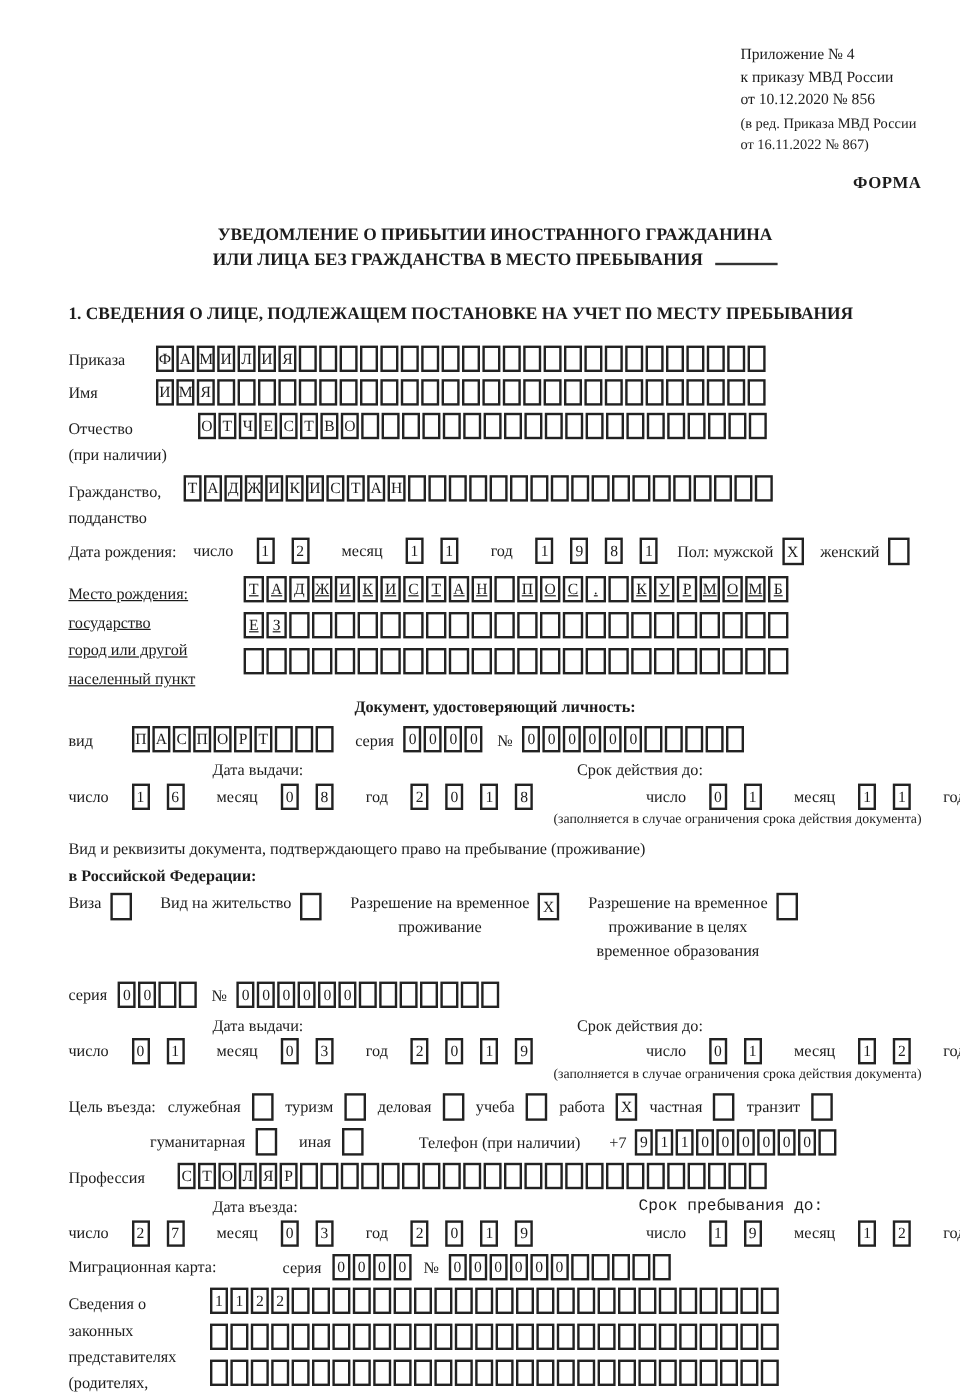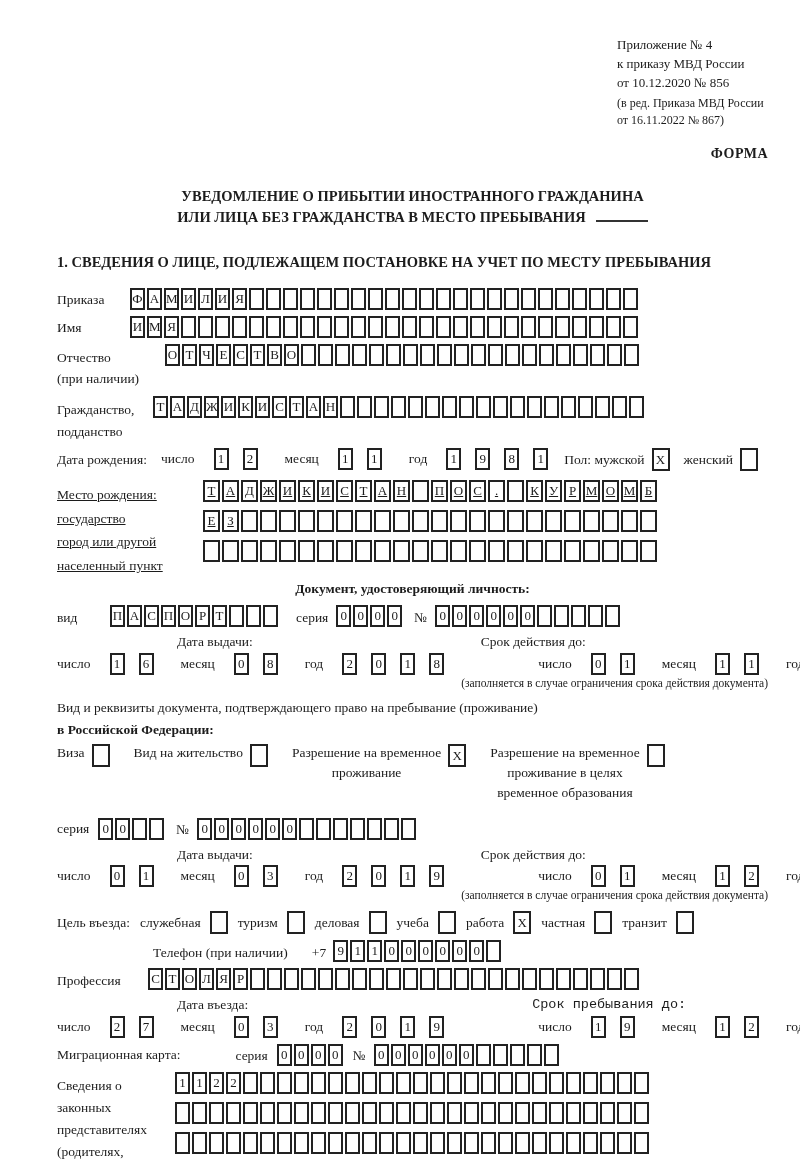--- a/index.html
+++ b/index.html
@@ -563,20 +563,30 @@
           <span class="cbox"></span>
         </span>
         <span class="opt">
           <span class="opt-lbl">транзит</span>
           <span class="cbox"></span>
         </span>
       </span>
   </div>
 
   <div class="frow center row2-indent">
+    <span class="optlist wide">
+        <span class="opt">
+          <span class="opt-lbl">гуманитарная</span>
+          <span class="cbox"></span>
+        </span>
+        <span class="opt">
+          <span class="opt-lbl">иная</span>
+          <span class="cbox"></span>
+        </span>
+      </span>
     <span class="phone-lbl">Телефон (при наличии)</span>
     <span class="phone-prefix">+7</span>
     <span class="cells">
         <span class="cell">9</span>
         <span class="cell">1</span>
         <span class="cell">1</span>
         <span class="cell">0</span>
         <span class="cell">0</span>
         <span class="cell">0</span>
         <span class="cell">0</span>

